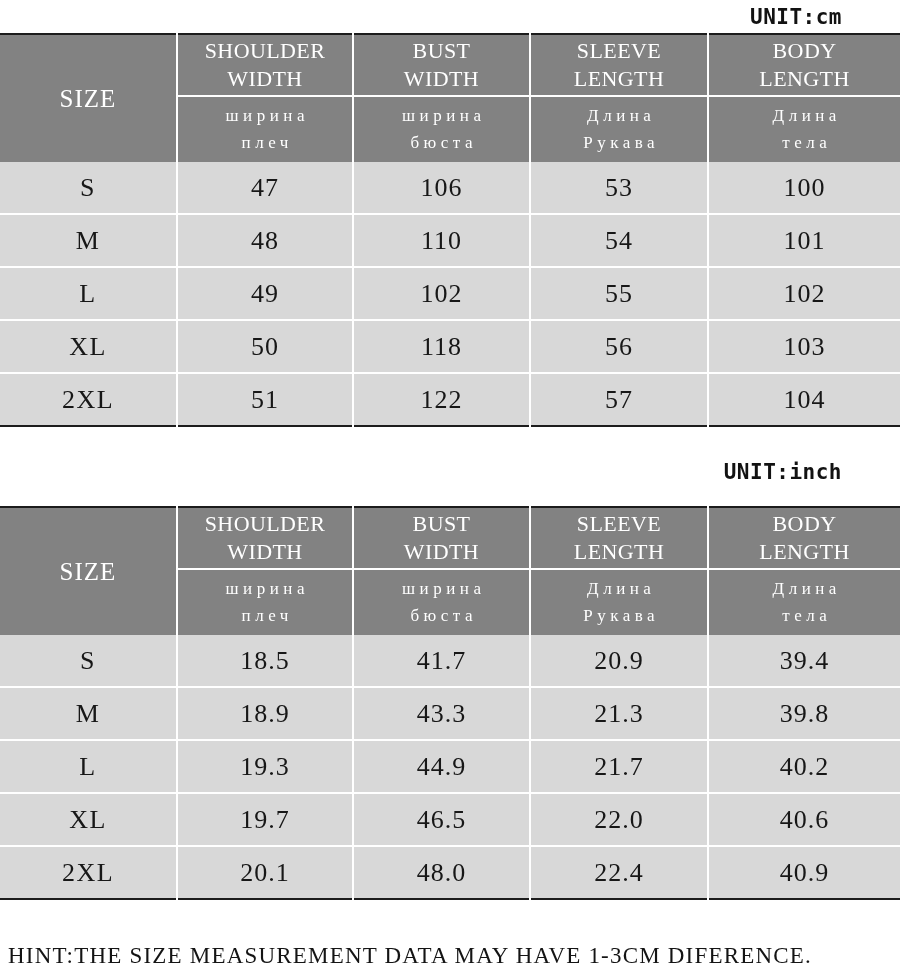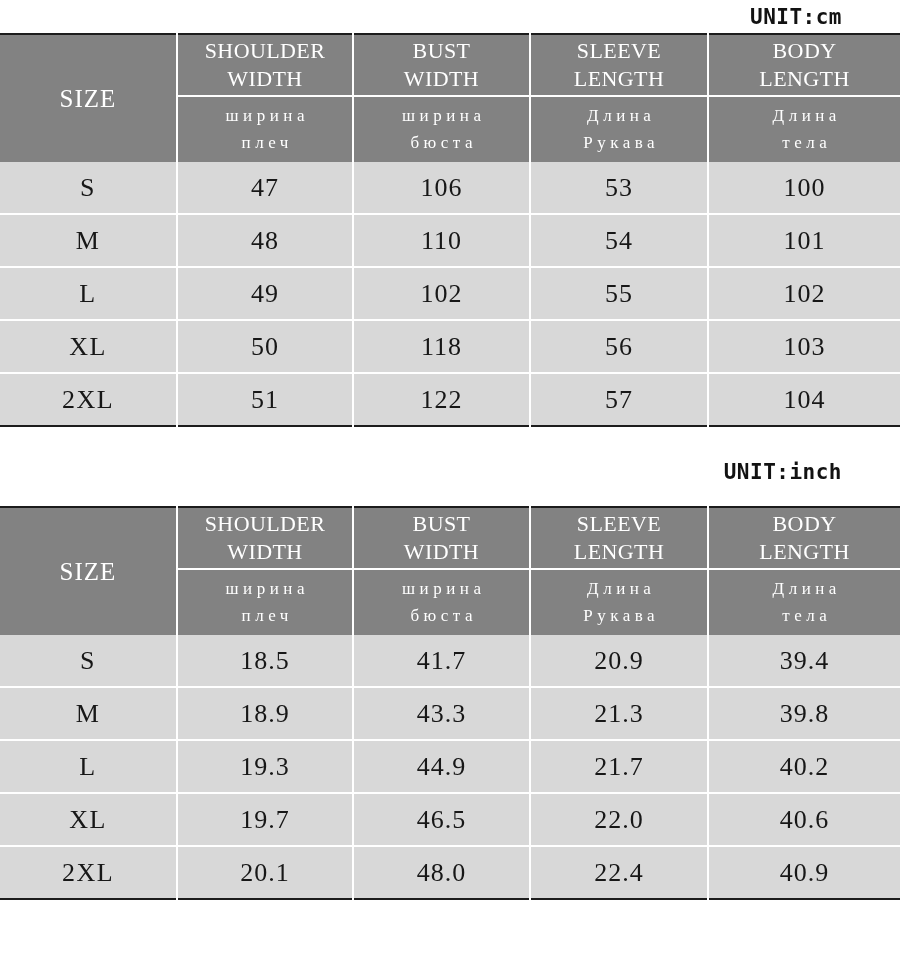--- a/index.html
+++ b/index.html
@@ -295,14 +295,15 @@
       <tr>
         <td class="size-cell">2XL</td>
         <td>20.1</td>
         <td>48.0</td>
         <td>22.4</td>
         <td>40.9</td>
       </tr>
     </tbody>
   </table>
 
+  <div class="hint">HINT:THE SIZE MEASUREMENT DATA MAY HAVE 1-3CM DIFERENCE.</div>
 
 </div>
 
 </body></html>

